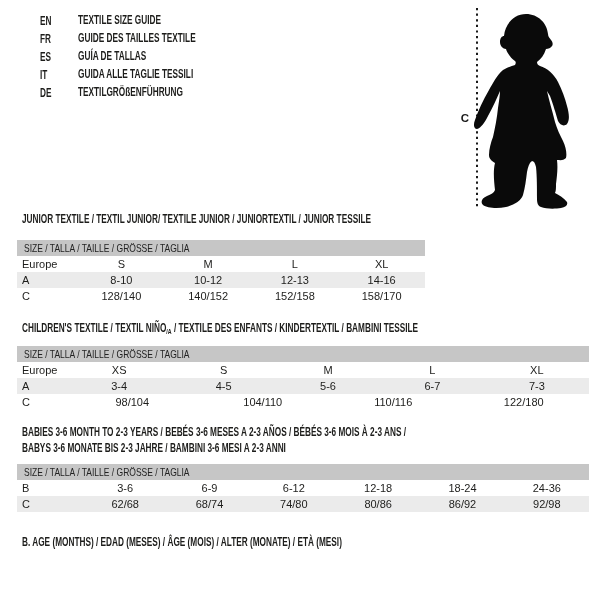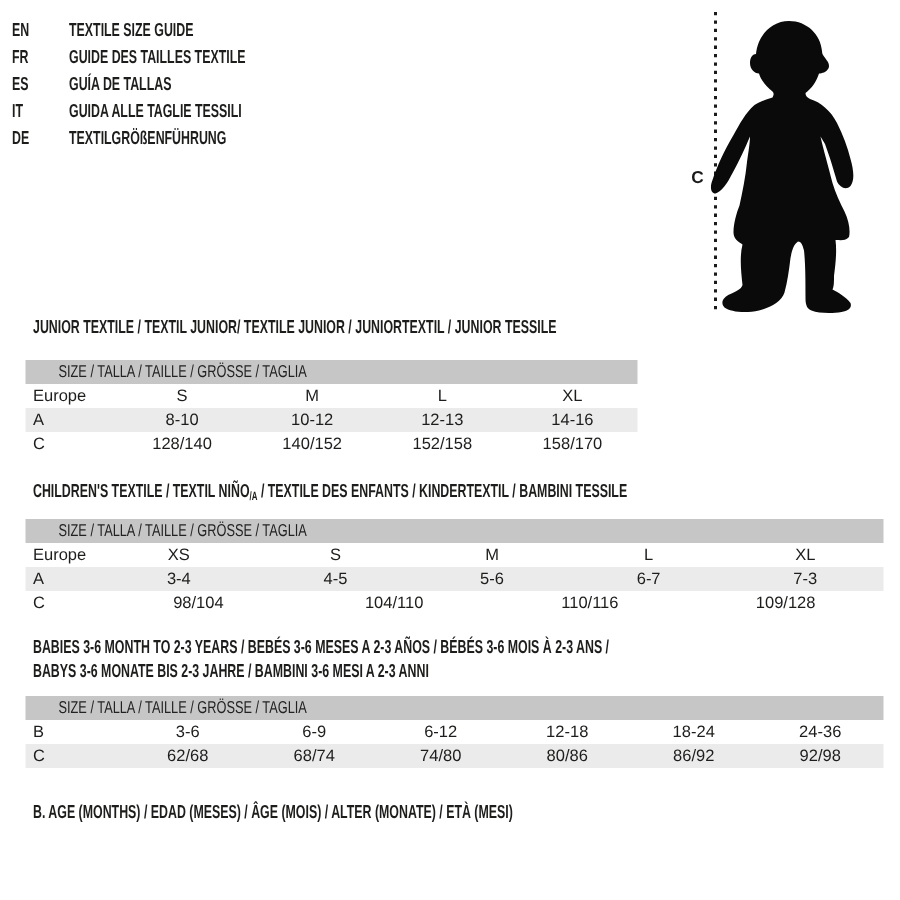--- a/index.html
+++ b/index.html
@@ -6,37 +6,37 @@
   .page{
     position:relative;width:600px;height:600px;background:#ffffff;overflow:hidden;
     font-family:"Liberation Sans",sans-serif;color:#1d1d1b;
   }
   
   .cond-b{display:inline-block;transform:scaleX(0.66);transform-origin:0 50%;
           font-weight:700;font-size:12.5px;white-space:nowrap;letter-spacing:0;}
   .cond-r{display:inline-block;transform:scaleX(0.74);transform-origin:0 50%;
           font-weight:400;font-size:11.5px;white-space:nowrap;}
   
-  .lang{position:absolute;left:8px;top:11px;}
+  .lang{position:absolute;left:40px;top:11px;}
   .lang-row{display:flex;height:18px;line-height:18px;}
   .lang-code{width:38px;}
   
   .figure{position:absolute;left:445px;top:4px;width:150px;height:212px;}
   
   .title{position:absolute;left:22px;height:14px;line-height:14px;white-space:nowrap;}
   .title-junior{top:211px;}
   .title-children{top:320px;}
   .title-babies{top:423px;}
   .title-babies .line{display:block;height:15.5px;line-height:15.5px;}
   
   .tbl{position:absolute;left:17px;font-size:11px;}
   .tbl-junior{top:240px;width:408px;}
   .tbl-children{top:346px;width:572px;}
   .tbl-babies{top:464px;width:572px;}
-  .size-bar{height:16px;line-height:16px;background:#c6c6c6;padding-left:22px;color:#222;}
+  .size-bar{height:16px;line-height:16px;background:#c6c6c6;padding-left:7px;color:#222;}
   .row{display:flex;height:16px;line-height:16px;align-items:flex-end;}
   .row.alt{background:#ebebeb;}
   .lab{padding-left:5px;}
   .tbl-junior .lab{width:56px;}
   .tbl-children .lab{width:45px;}
   .tbl-babies .lab{width:61px;}
   .cell{flex:1;text-align:center;}
   .sub{font-size:8px;vertical-align:-2px;}
   
   .footnotes{position:absolute;left:22px;top:532px;}
@@ -143,21 +143,21 @@
       <span class="cell">4-5</span>
       <span class="cell">5-6</span>
       <span class="cell">6-7</span>
       <span class="cell">7-3</span>
     </div>
     <div class="row">
       <span class="lab">C</span>
       <span class="cell">98/104</span>
       <span class="cell">104/110</span>
       <span class="cell">110/116</span>
-      <span class="cell">109/128</span>
+      <span class="cell">122/180</span>
     </div>
   </div>
 
   <div class="title title-babies">
     <span class="line"><span class="cond-b">BABIES 3-6 MONTH TO 2-3 YEARS / BEBÉS 3-6 MESES A 2-3 AÑOS / BÉBÉS 3-6 MOIS À 2-3 ANS /</span></span>
     <span class="line"><span class="cond-b">BABYS 3-6 MONATE BIS 2-3 JAHRE / BAMBINI 3-6 MESI A 2-3 ANNI</span></span>
   </div>
   <div class="tbl tbl-babies">
     <div class="size-bar">
       <span class="cond-r">SIZE / TALLA / TAILLE / GRÖSSE / TAGLIA</span>

